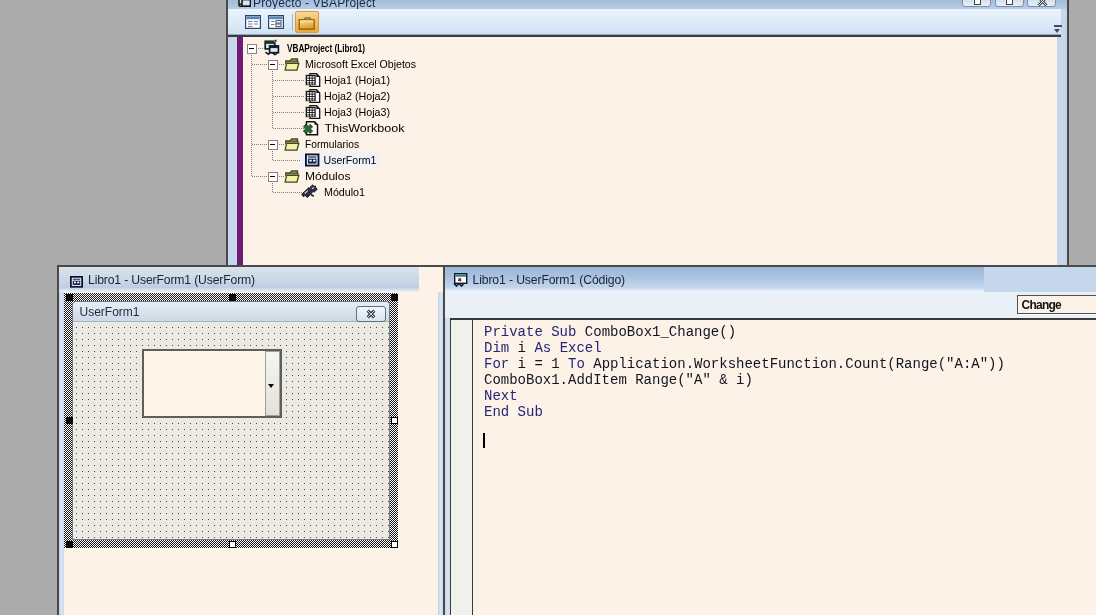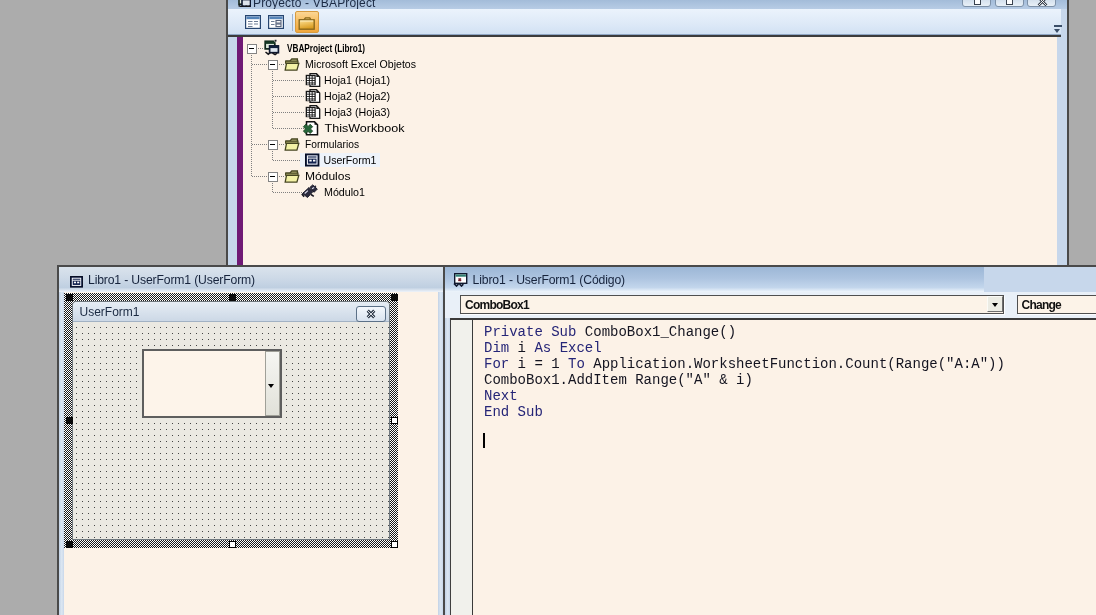--- a/index.html
+++ b/index.html
@@ -32,21 +32,21 @@
 #tbovf .bar { position:absolute; left:3px; top:1px; width:7.5px; height:2px; background:#3a4e68; }
 #tbovf .tri { position:absolute; left:3px; top:4.5px; width:0; height:0;
   border-left:3.8px solid transparent; border-right:3.8px solid transparent; border-top:4.5px solid #3a4e68; }
 
 #tree { left:237px; top:37px; width:820px; height:233px; background:#fcf2e7;
   border-left:6px solid #701a75; }
 
 
 #uw { left:57px; top:265px; width:386px; height:350px;
   border-left:2px solid #4a4a4a; border-top:2px solid #4a4a4a; background:#fcf2e7; }
-#uw-title { left:59px; top:267px; width:396px; height:25px;
+#uw-title { left:59px; top:267px; width:360px; height:25px;
   background:linear-gradient(180deg,#dae3ec 0%,#cdd9e7 45%,#bfcfe1 82%,#eef3f9 100%);text-align:center; }
 #uw-title .txt, #cw-title .txt { position:absolute; left:29px; top:6px; font-size:12.2px; color:#16233c; letter-spacing:-0.15px; }
 #cw-title .txt { left:27.5px; letter-spacing:-0.12px; }
 #uw-frame { left:59px; top:292px; width:5px; height:323px; background:linear-gradient(90deg,#c2d2e6,#dce7f2 55%,#c8d7ea); }
 #uw-frame-r { left:437.5px; top:292px; width:5.5px; height:323px;
   background:linear-gradient(90deg,#c2d2e6,#dce7f2 55%,#c8d7ea); }
 
 #hatch { left:64px; top:293px; width:333.5px; height:254.5px; }
 #uform { left:71.5px; top:300.5px; width:318.5px; height:239px; background:#ebe9e2;
   border:1px solid #70797f; border-radius:4px 4px 0 0; overflow:hidden; }
@@ -341,25 +341,20 @@
 <div id="cw-title" class="abs">
   <svg style="position:absolute;left:8px;top:6px" width="15" height="14">
     <rect x="1.7" y="0.7" width="12" height="9.6" fill="#fff" stroke="#10182e" stroke-width="1.4"></rect>
     <rect x="2.5" y="1.5" width="10.4" height="2.2" fill="#2e7d72"></rect>
     <path d="M5.5,5.5 l2.5,2.5 M8,5.5 l-2.5,2.5" stroke="#7a2230" stroke-width="1.6"></path>
     <path d="M1,10.5 l2.5,2.5 2,-2 M6.5,11 l2,2 1.8,-1.8" stroke="#10182e" stroke-width="1.7" fill="none"></path>
   </svg>
   <span class="txt">Libro1 - UserForm1 (Código)</span>
 </div>
 <div id="cw-combos" class="abs">
-  <div id="combo1" class="vcombo">
-      <span class="ctxt">ComboBox1</span>
-    <div class="btn"></div>
-      <div class="tri"></div>
-  </div>
   <div id="combo2" class="vcombo">
       <span class="ctxt">Change</span>
     </div>
 </div>
 <div id="cw-sep" class="abs"></div>
 <div id="cw-margin" class="abs"></div>
 <div id="cw-msep" class="abs"></div>
 <div id="cw-frame-l" class="abs" style="left:445px;top:318px;width:4.5px;height:297px;background:linear-gradient(90deg,#c2d2e6,#dce7f2 55%,#c8d7ea);"></div>
 <div id="cw-code" class="abs">
   <div id="code"><span class="k">Private</span> <span class="k">Sub</span> ComboBox1_Change()

